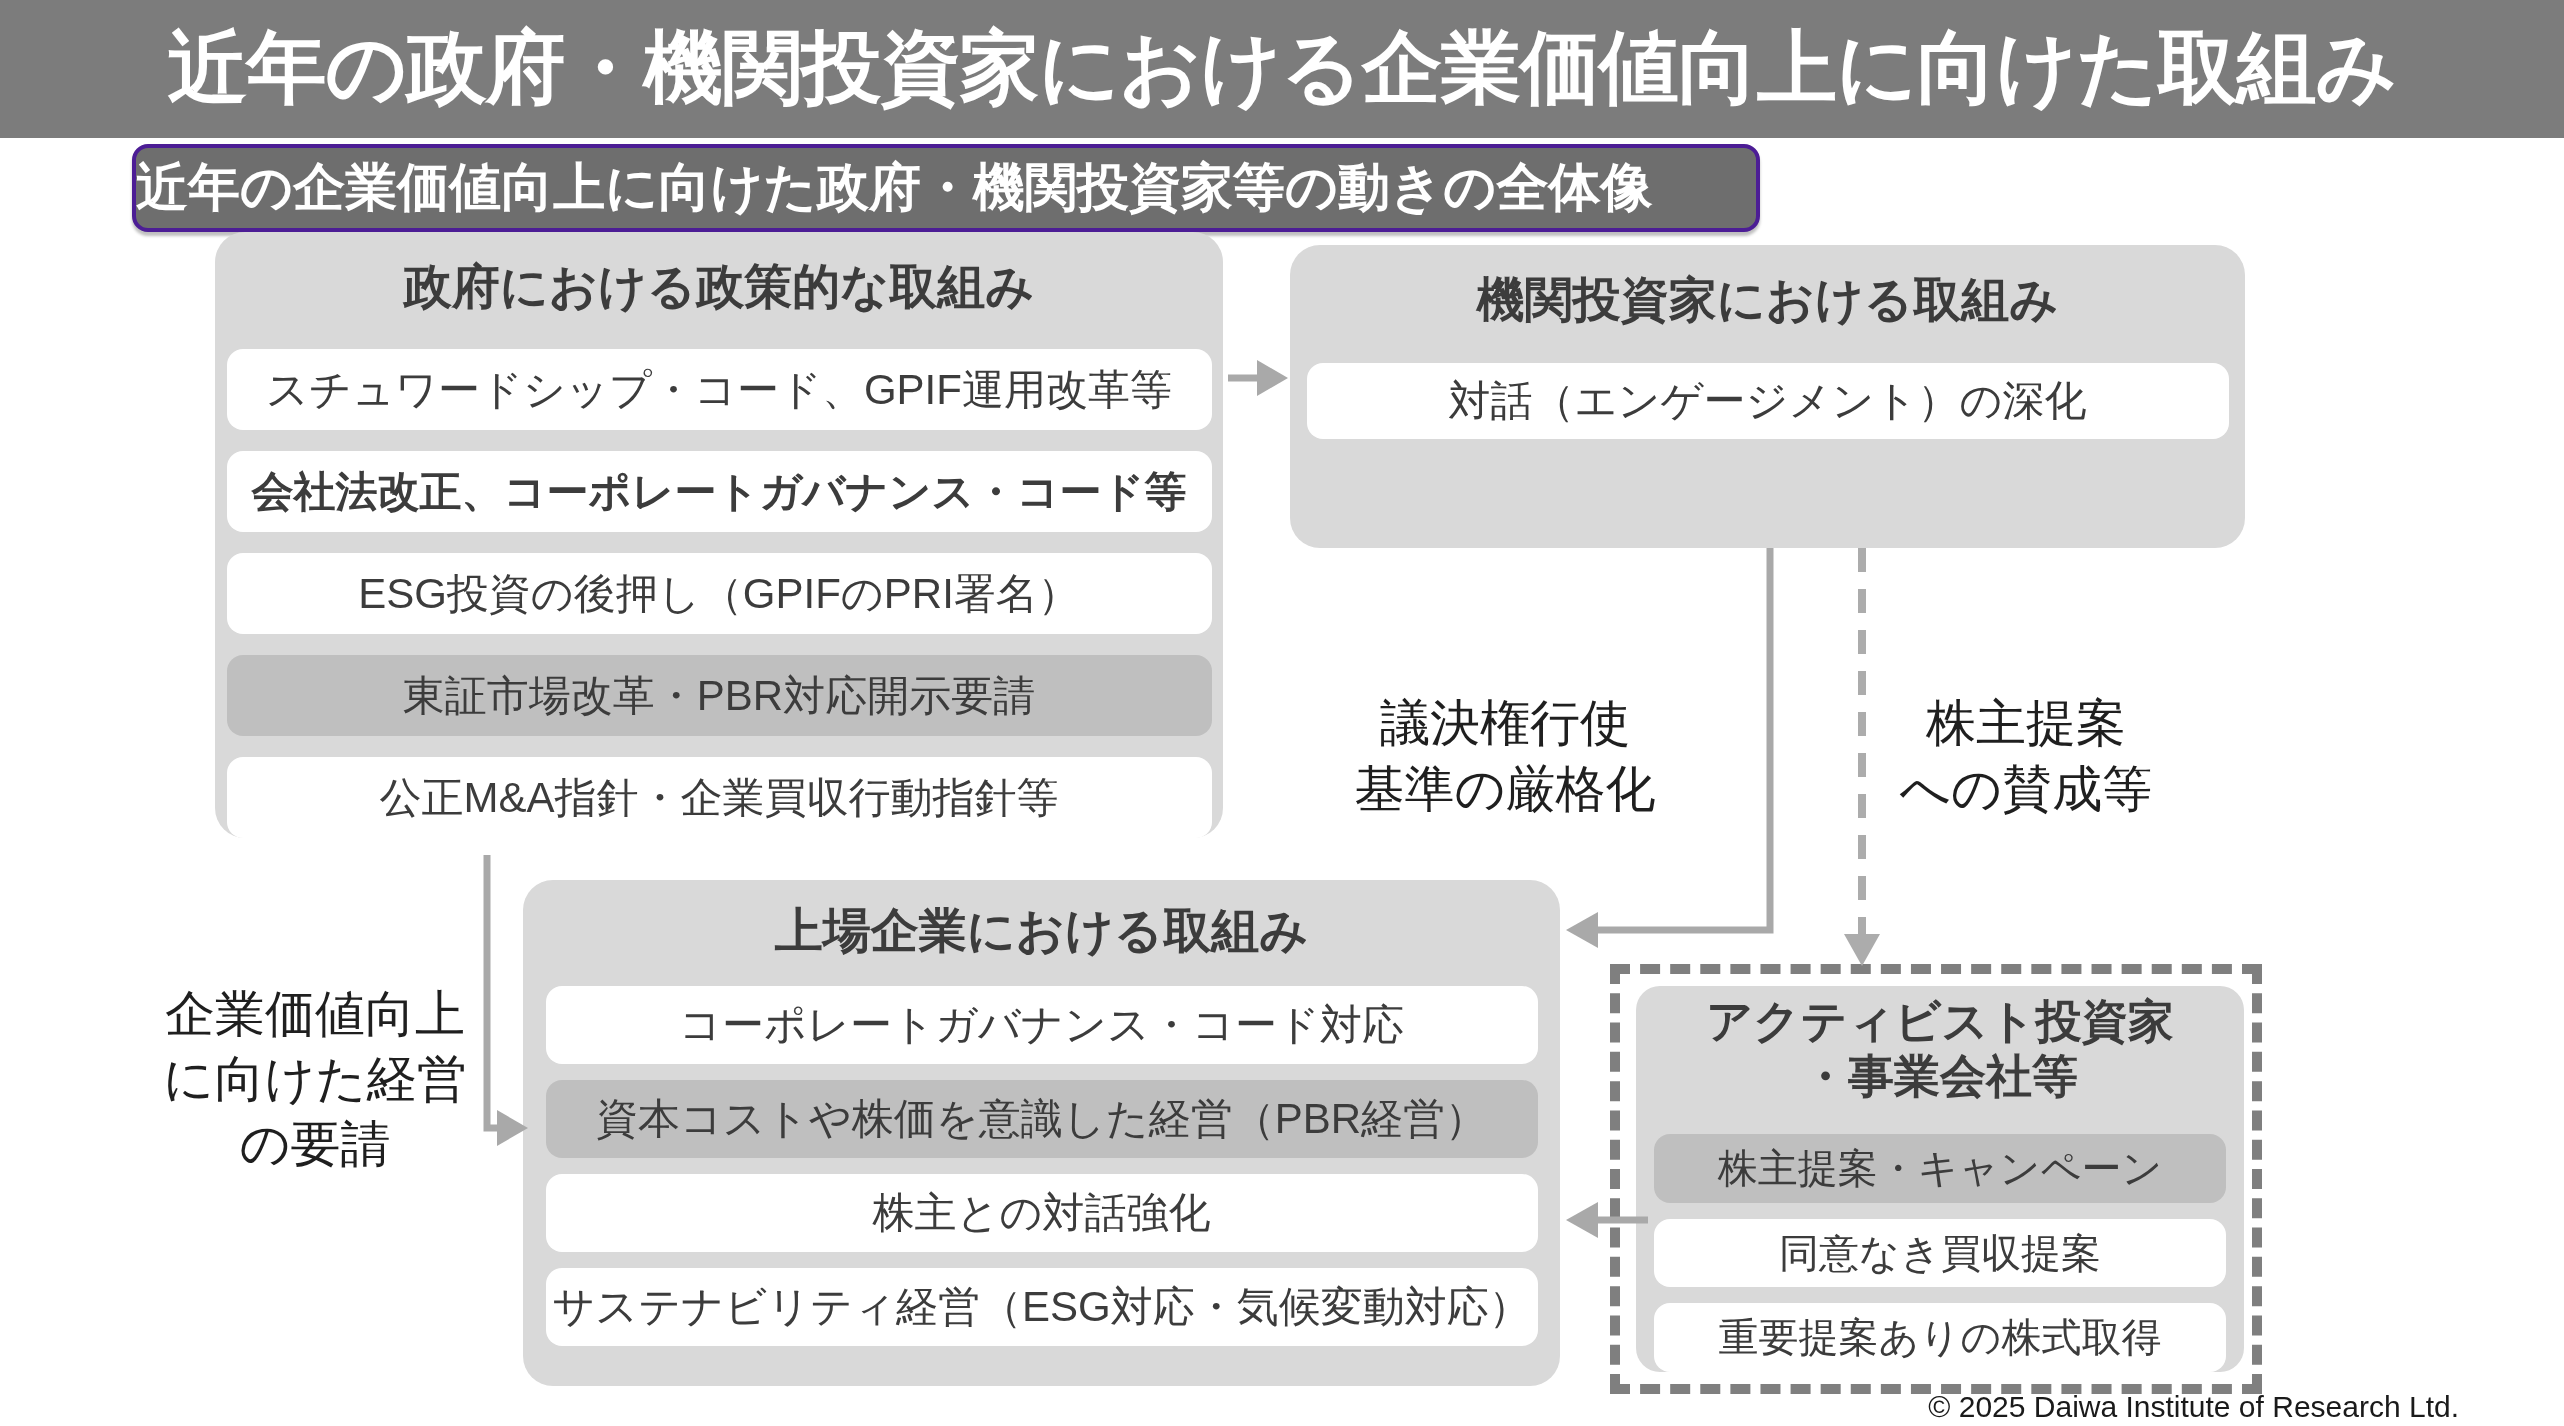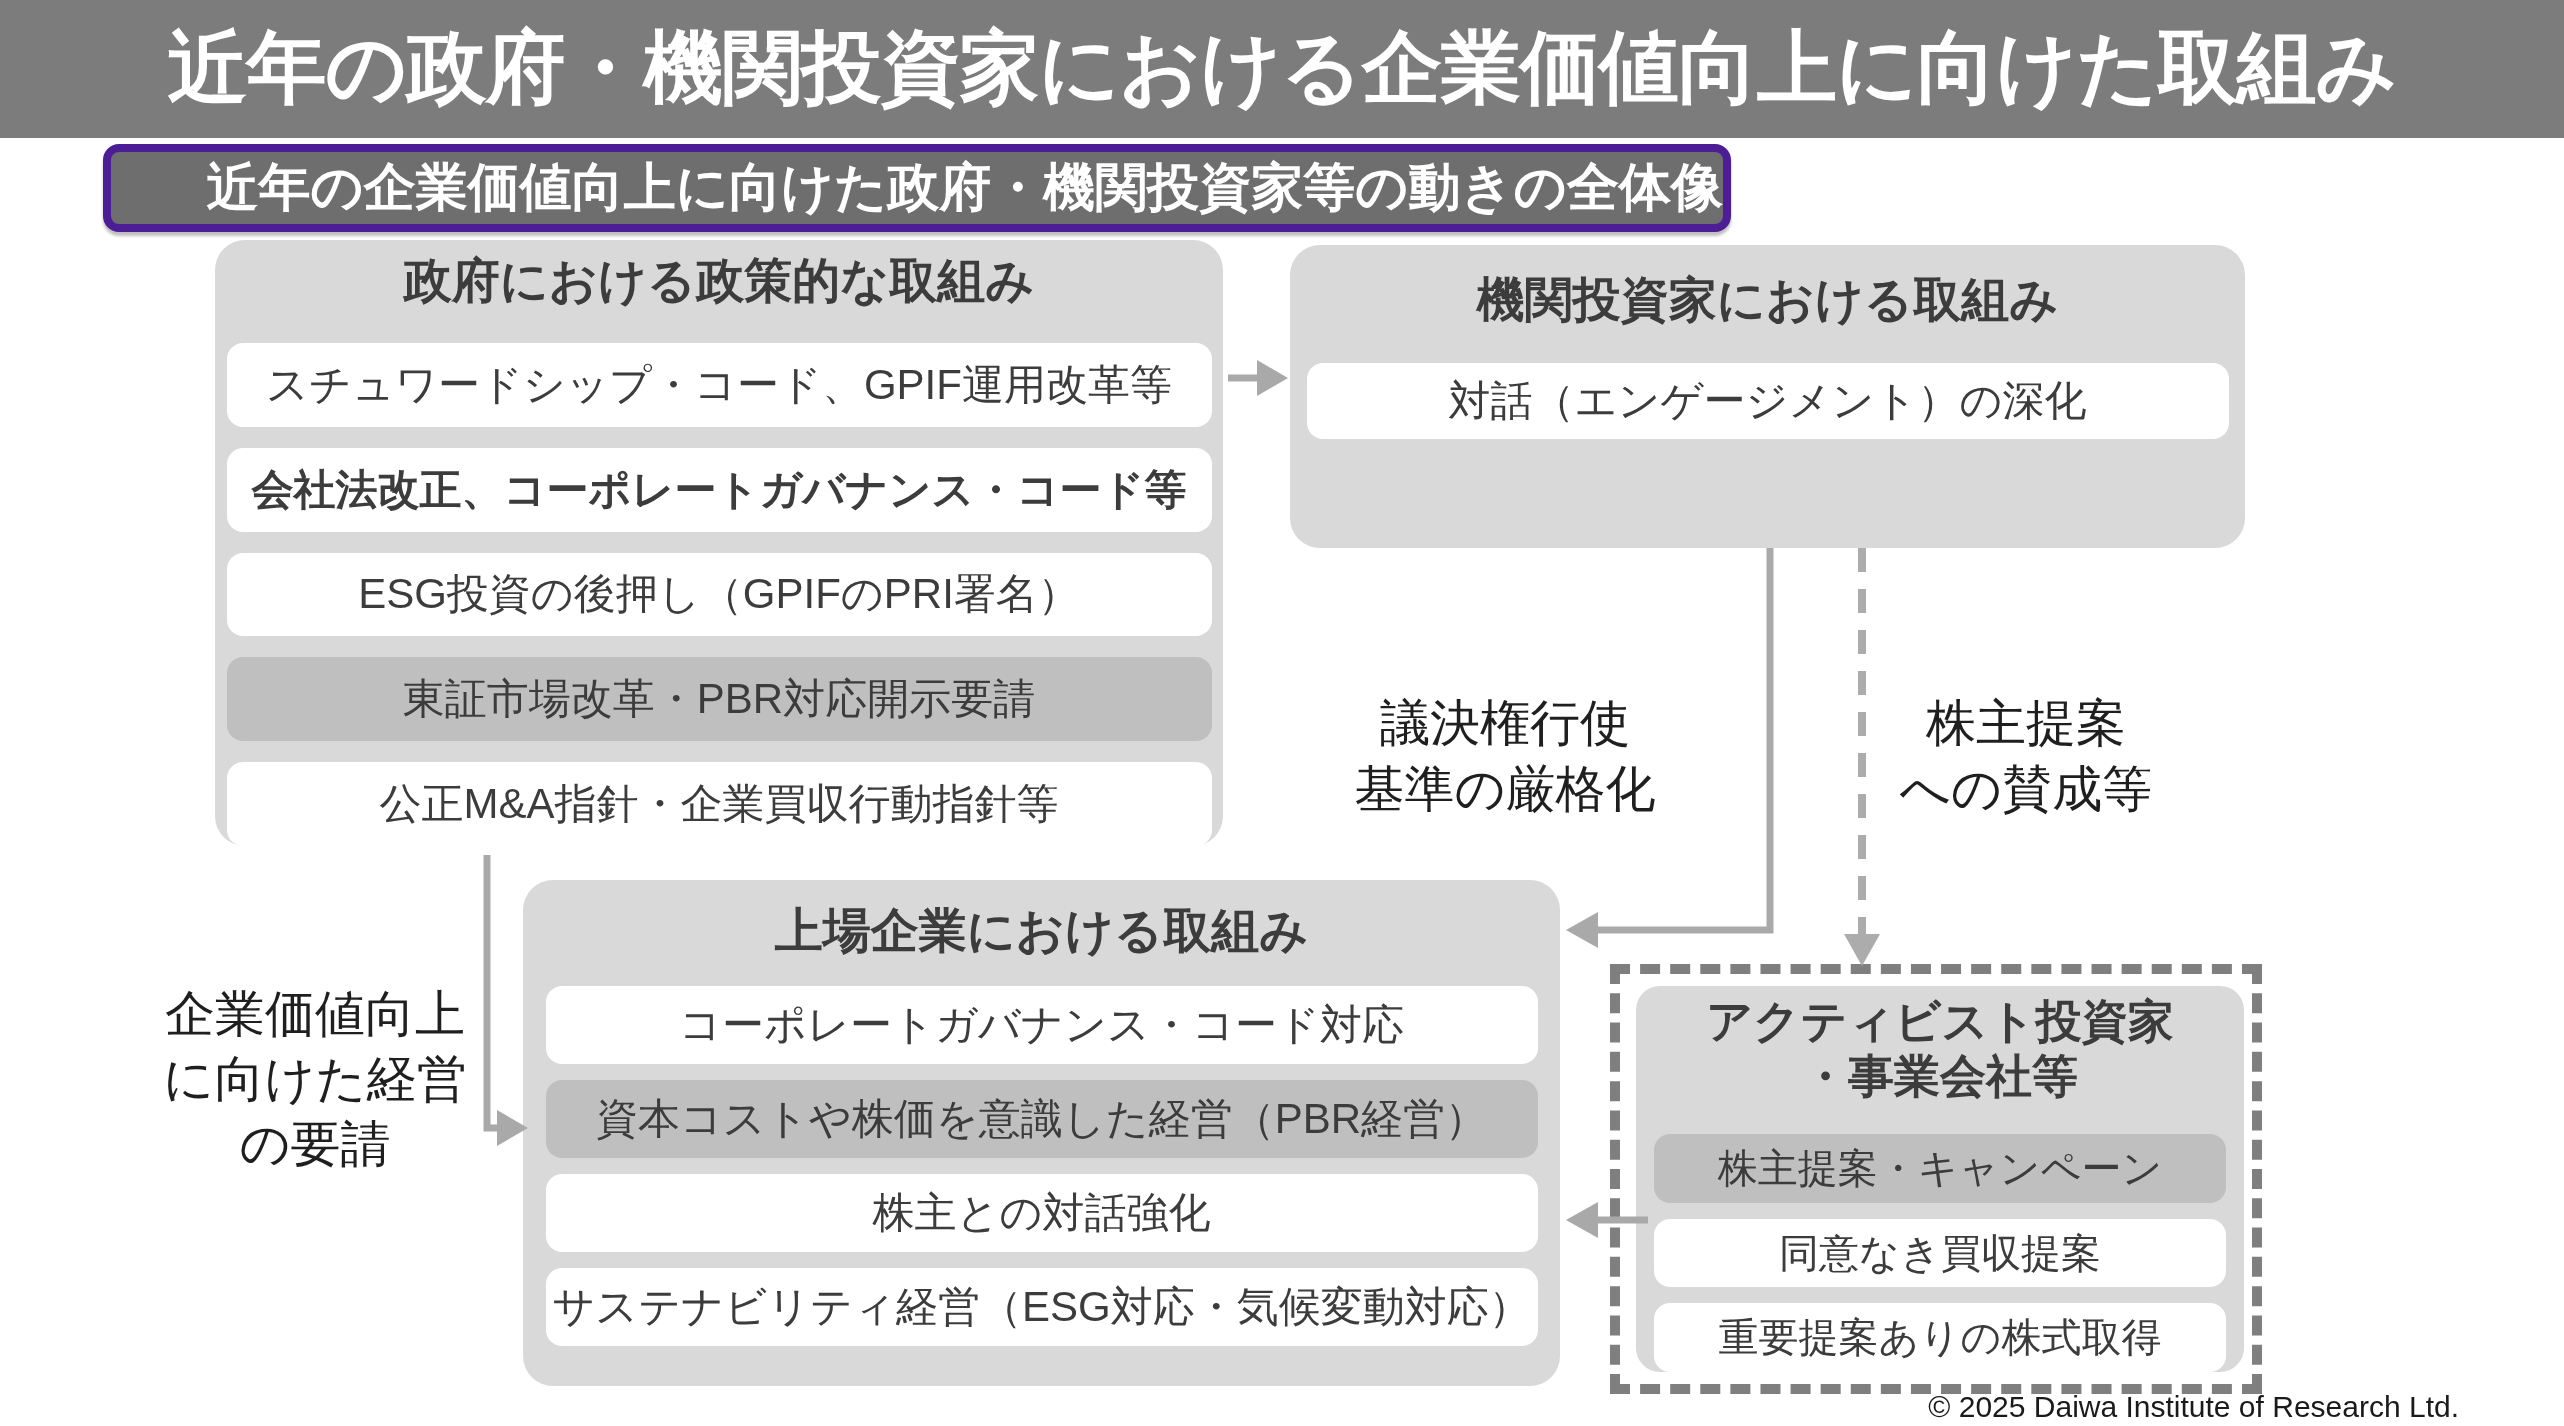--- a/index.html
+++ b/index.html
@@ -7,40 +7,40 @@
     position:relative;width:2564px;height:1426px;background:#ffffff;overflow:hidden;
     font-family:"Liberation Sans","DejaVu Sans",sans-serif;color:#3c3c3c;
   }
   
   .title-bar{
     position:absolute;left:0;top:0;width:2564px;height:138px;background:#7c7c7c;
     display:flex;align-items:center;justify-content:center;
   }
   .title-bar .t{font-size:80px;font-weight:bold;color:#ffffff;white-space:nowrap;letter-spacing:-1px;}
   .badge{
-    position:absolute;left:103px;top:144px;width:1628px;height:88px;box-sizing:border-box;
-    background:#6e6e6e;border:8px solid #4c1d95;border-radius:16px;
+    position:absolute;left:132px;top:144px;width:1628px;height:88px;box-sizing:border-box;
+    background:#6e6e6e;border:4px solid #4c1d95;border-radius:16px;
     box-shadow:0 4px 3px rgba(0,0,0,0.25);
-    display:flex;align-items:center;justify-content:flex-end;
+    display:flex;align-items:center;justify-content:flex-start;
   }
   .badge .t{font-size:52px;font-weight:bold;color:#ffffff;white-space:nowrap;}
   
   .panel{
     position:absolute;background:#d9d9d9;border-radius:30px;box-sizing:border-box;
     display:flex;flex-direction:column;align-items:center;
   }
   .panel-title{font-size:48px;font-weight:bold;color:#3c3c3c;white-space:nowrap;text-align:center;}
   .item{
     border-radius:16px;display:flex;align-items:center;justify-content:center;
     font-size:42px;color:#3c3c3c;white-space:nowrap;box-sizing:border-box;
   }
   .item.white{background:#ffffff;}
   .item.gray{background:#bfbfbf;}
   .item.bold{font-weight:bold;}
-  #panel-government{left:215px;top:240px;width:1008px;height:606px;}
+  #panel-government{left:215px;top:232px;width:1008px;height:606px;padding-top:14px;}
   #panel-government .panel-title{height:82px;line-height:82px;}
   #panel-government .item{width:985px;height:88px;margin-top:21px;}
   #panel-government .item:first-of-type{margin-top:0;}
   #panel-institutional{left:1290px;top:245px;width:955px;height:303px;padding-top:14px;}
   #panel-institutional .panel-title{height:82px;line-height:82px;text-align:center;}
   #panel-institutional .item{width:922px;height:76px;margin-top:22px;}
   #panel-institutional .item:first-of-type{margin-top:0;}
   #panel-listed{left:523px;top:880px;width:1037px;height:506px;padding-top:12px;}
   #panel-listed .panel-title{height:78px;line-height:78px;}
   #panel-listed .item{width:992px;height:78px;margin-top:16px;}

